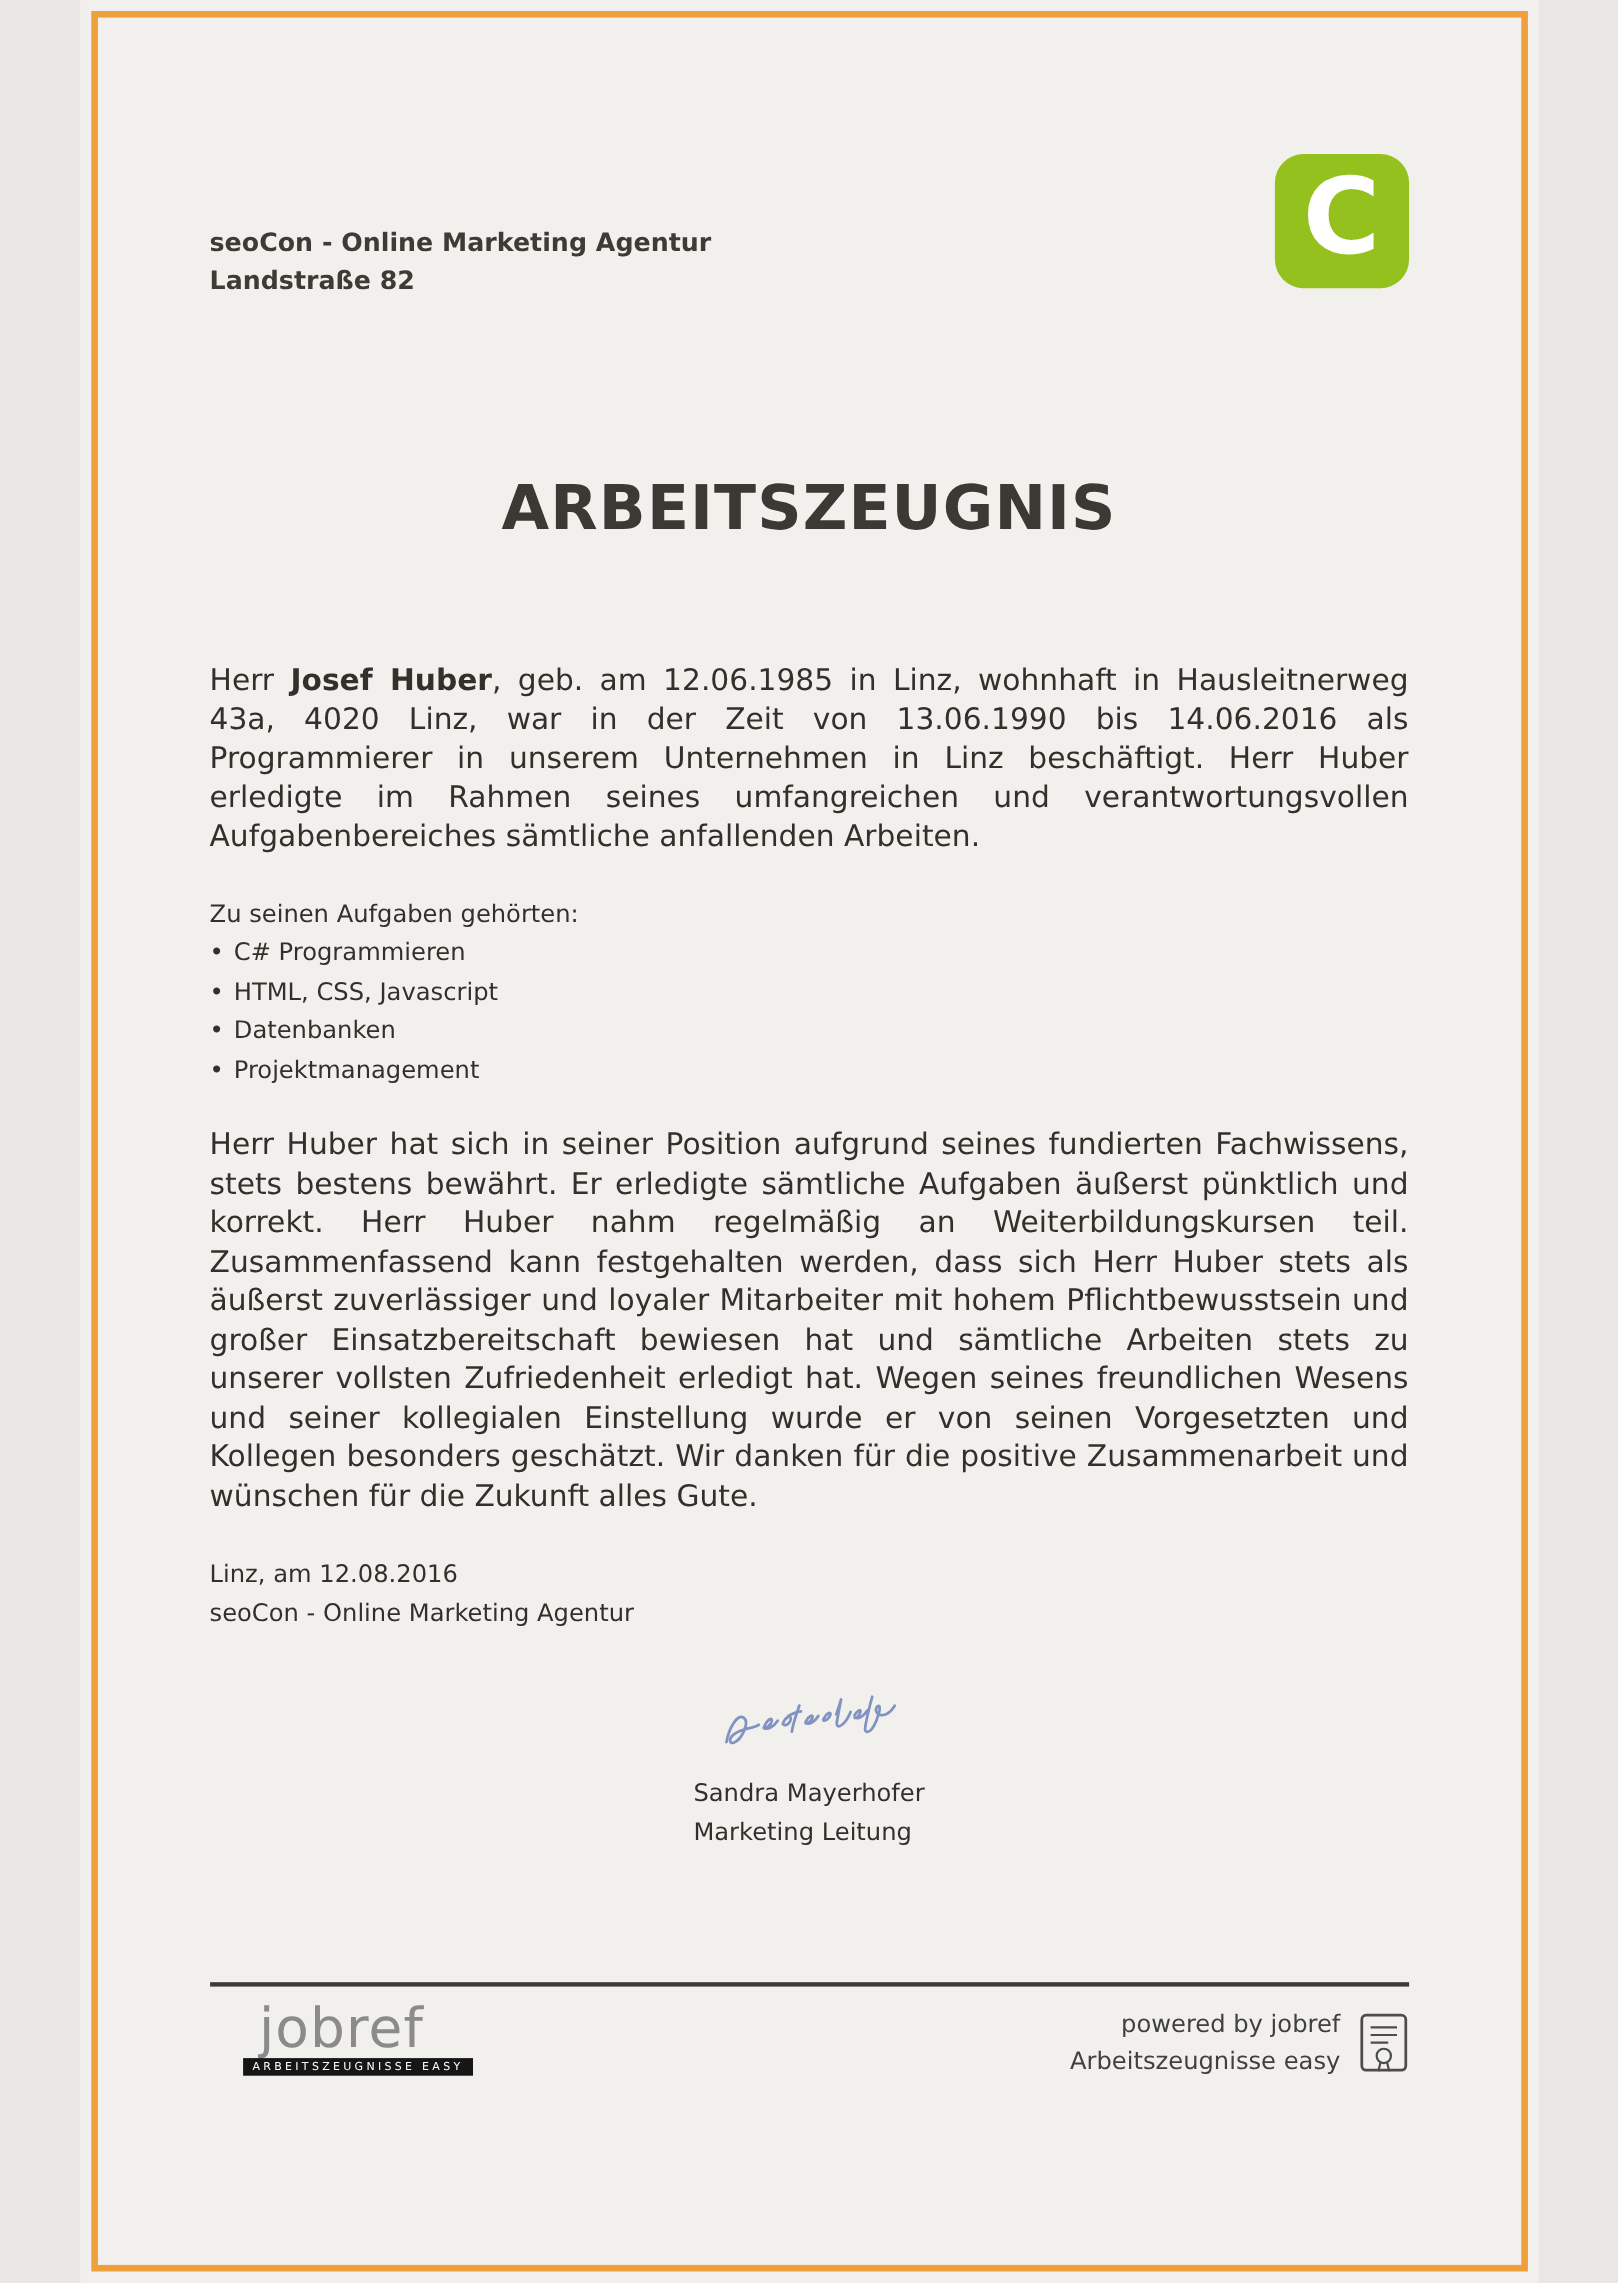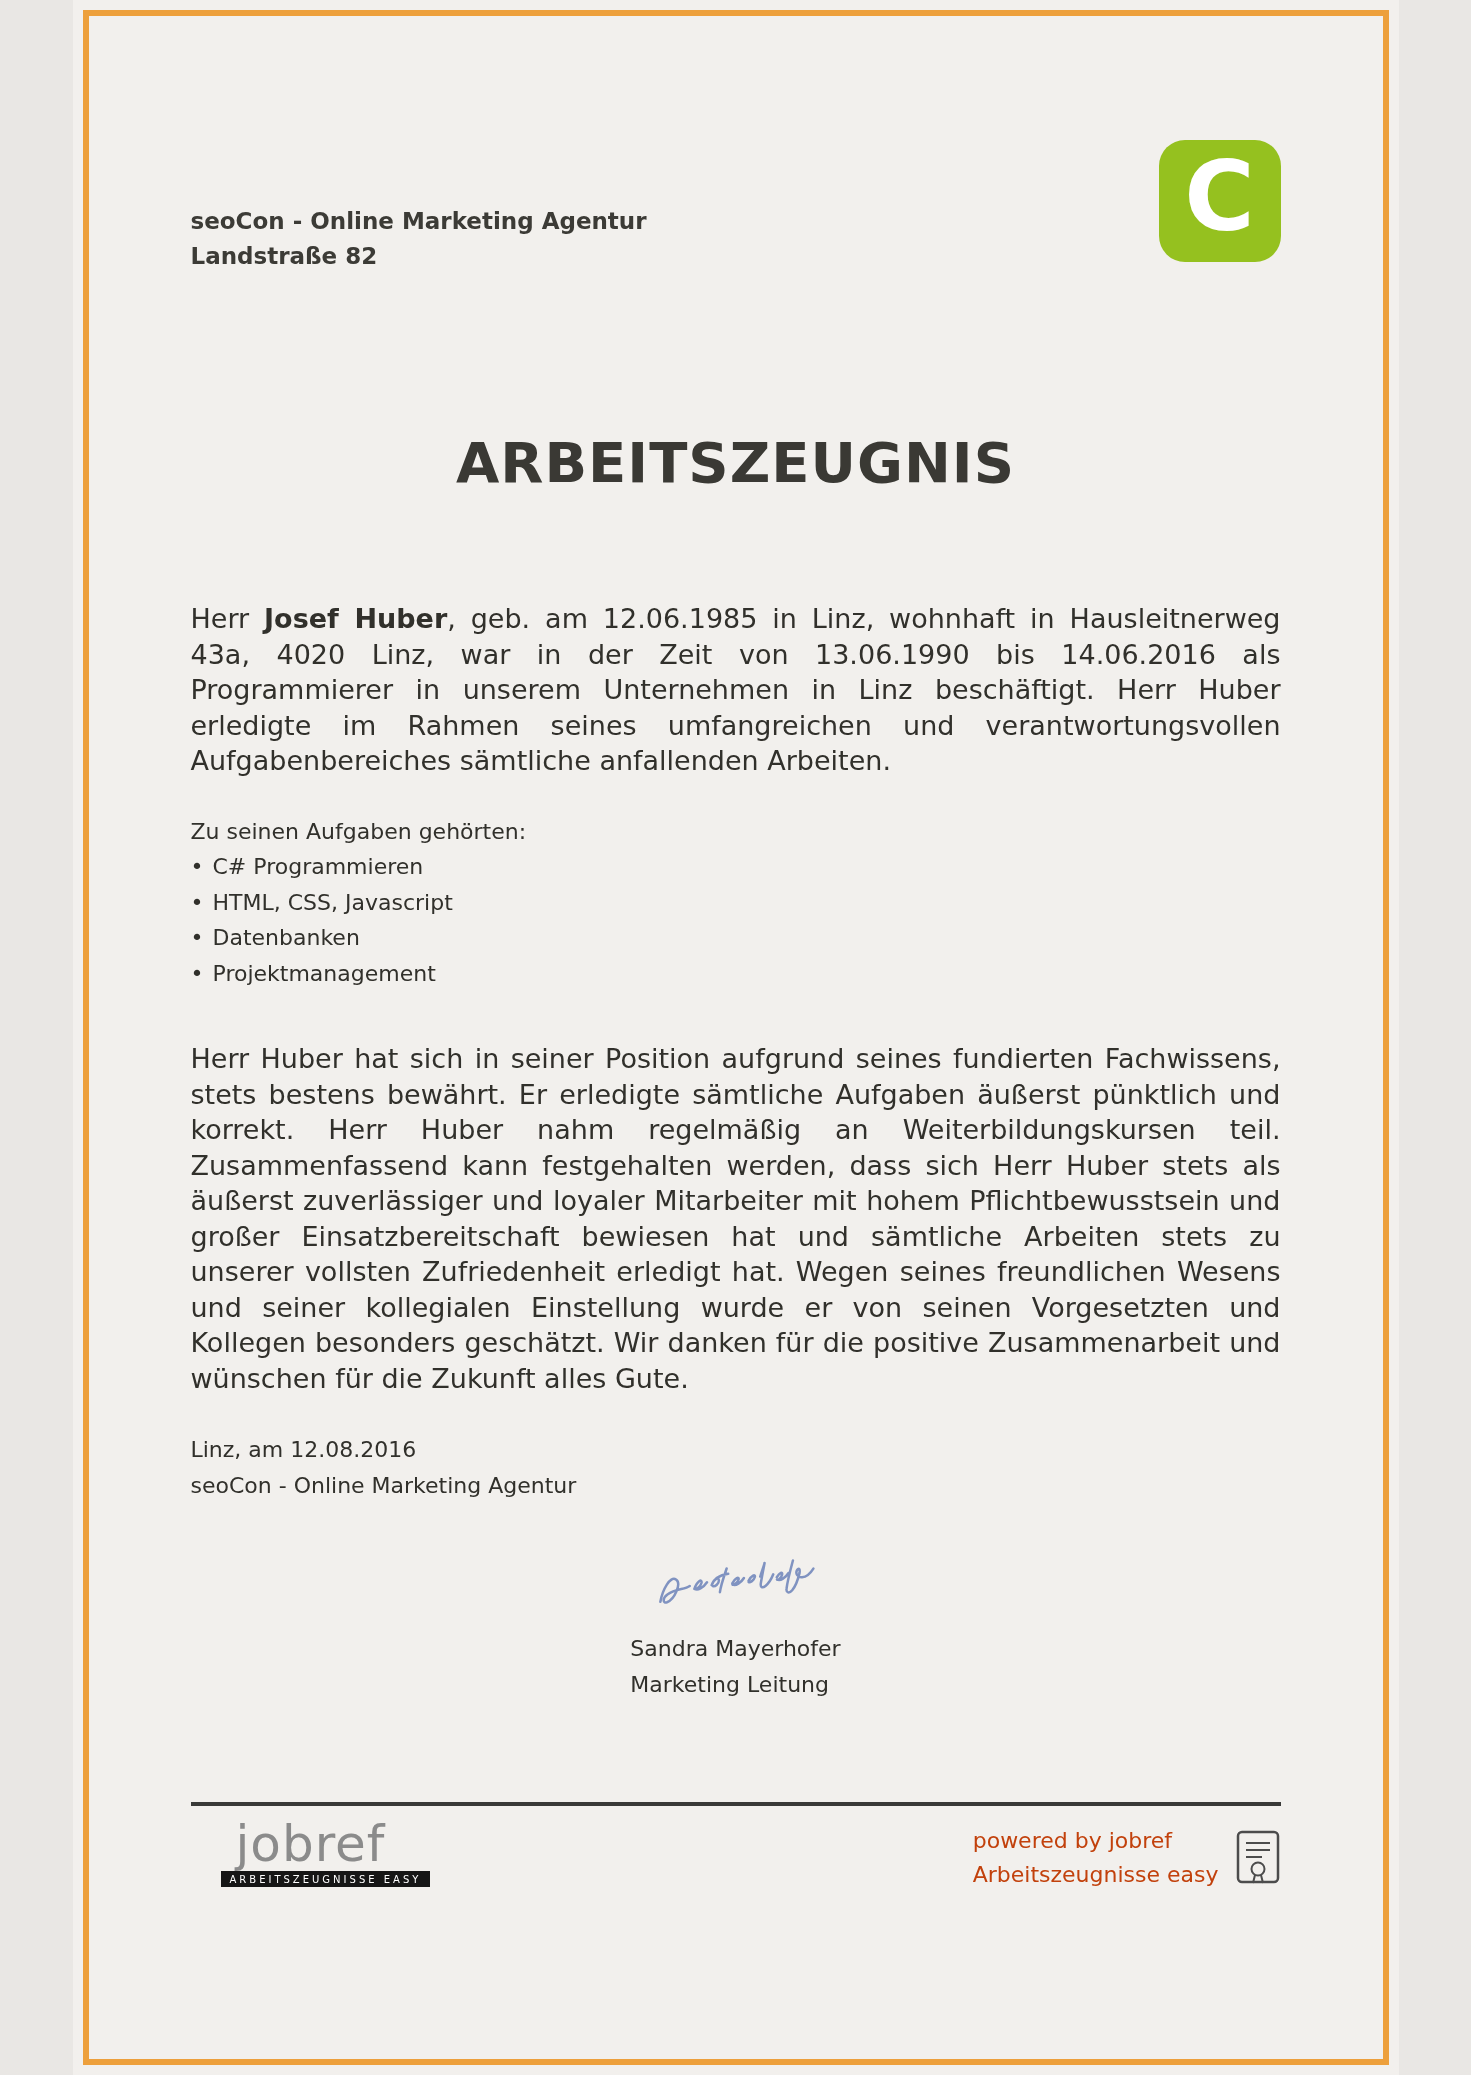--- a/index.html
+++ b/index.html
@@ -75,21 +75,21 @@
     margin: 35px 0 0 0;
     font-size: 22px;
     line-height: 35.5px;
   }
   .task {
     font-size: 22px;
     line-height: 35.5px;
     display: flex;
   }
   .task .bullet { width: 22px; flex: 0 0 auto; }
-  .assessment { margin-top: 50px; }
+  .assessment { margin-top: 32px; }
 
   .date-line, .company-line {
     margin: 0;
     font-size: 22px;
     line-height: 35.5px;
   }
   .date-line { margin-top: 36px; }
 
   .signature-block {
     margin-top: 50px;
@@ -128,23 +128,24 @@
   .jobref-bar {
     margin: 3px 0 0 30px;
     background: #161616;
     color: #ffffff;
     font-size: 10px;
     letter-spacing: 3px;
     padding: 3px 9px 2px 9px;
   }
   .powered { display: flex; align-items: center; gap: 16px; margin-top: 4px; }
   .powered-lines {
+    text-align: right;
     font-size: 22px;
     line-height: 34px;
-    color: #c2410c;
+    color: #404040;
   }
 </style>
 </head>
 <body>
 
 <div class="page">
   <div class="frame"></div>
 
   <div class="content">
 

